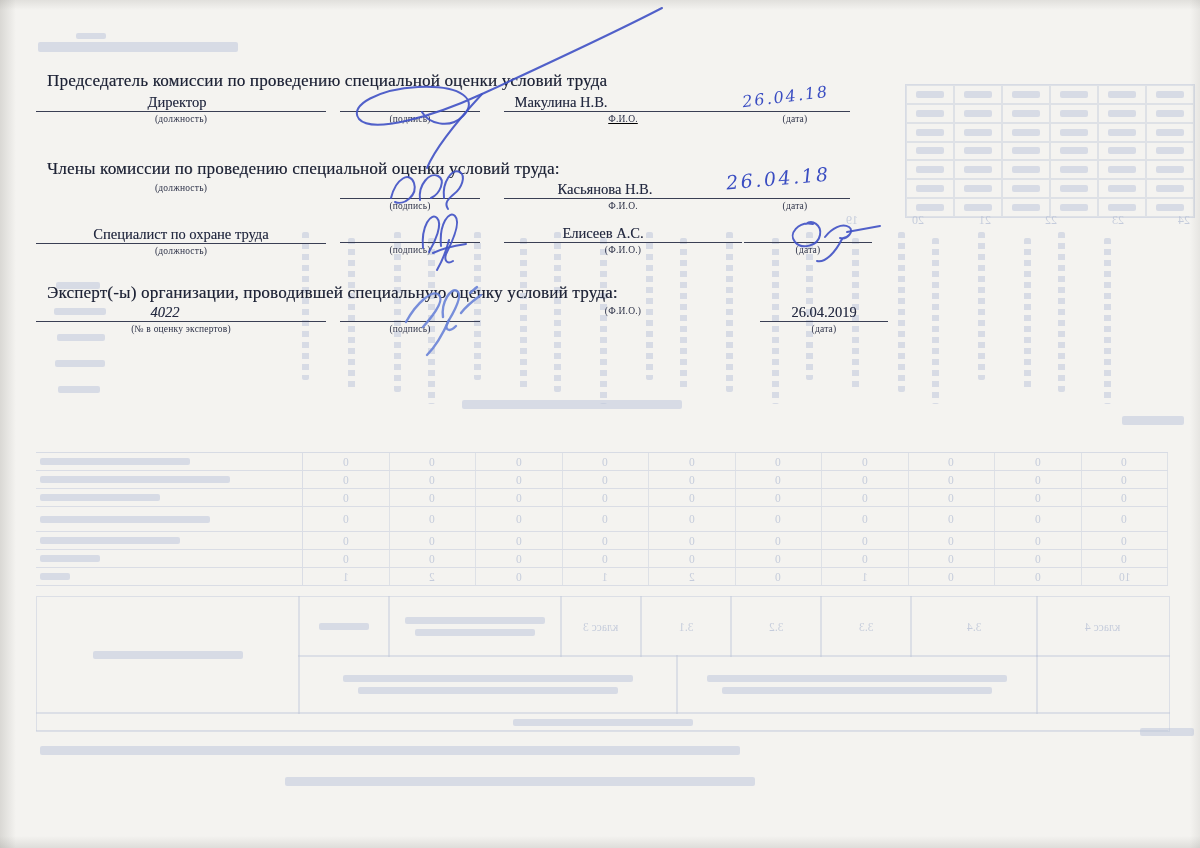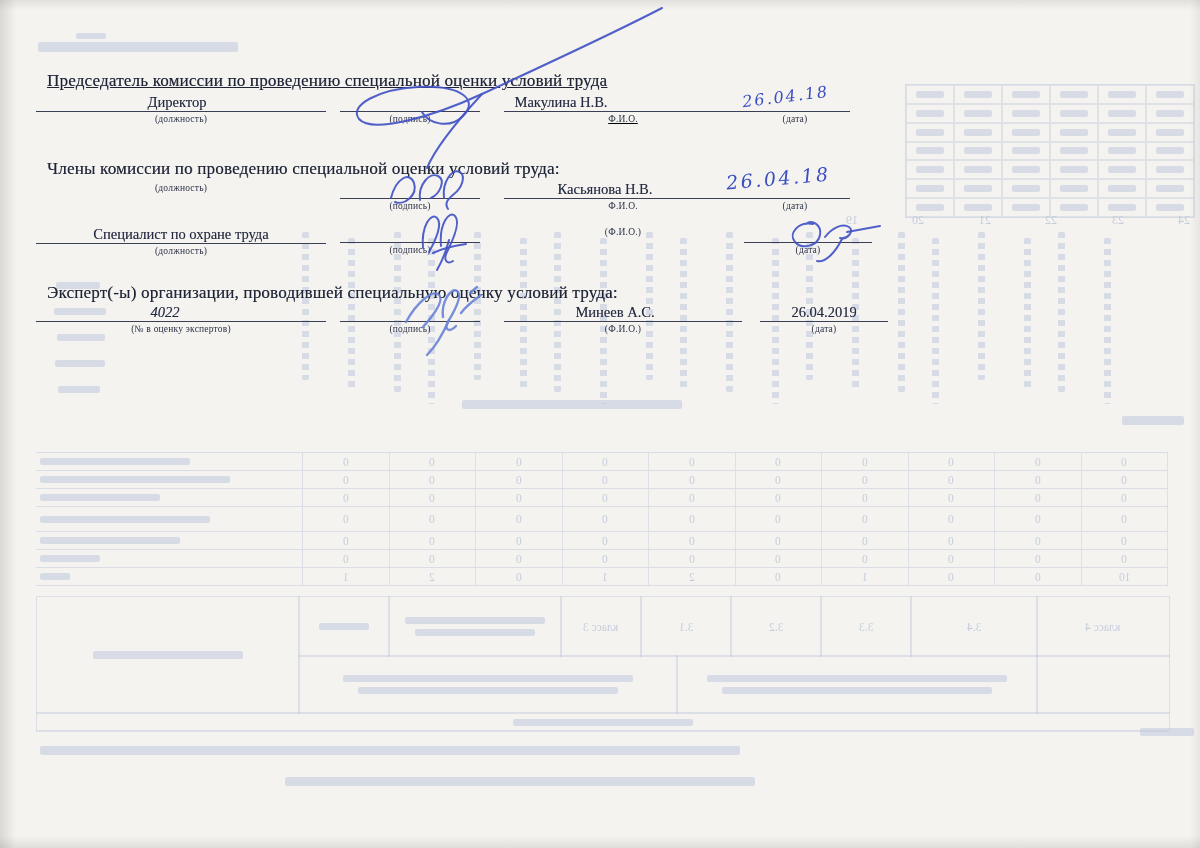--- a/index.html
+++ b/index.html
@@ -517,21 +517,21 @@
     </div>
   </div>
 
   <div class="bar" style="left:40px;top:746px;width:700px;height:9px;"></div>
   <div class="bar" style="left:1140px;top:728px;width:54px;height:8px;"></div>
   <div class="bar" style="left:285px;top:777px;width:470px;height:9px;"></div>
 </div>
 
 <div class="fg">
 
-  <div class="h" style="top:71px;text-decoration:underline;">Председатель комиссии по проведению специальной оценки условий труда</div>
+  <div class="h" style="top:71px;">Председатель комиссии по проведению специальной оценки условий труда</div>
 
   <div>
     <div class="cell" style="left:36px;top:94px;width:290px;">
       <span class="val"><span class="t" style="transform:translateX(-4px);">Директор</span></span>
       <span class="lab">(должность)</span>
     </div>
     <div class="cell" style="left:340px;top:94px;width:140px;">
       <span class="val"></span>
       <span class="lab">(подпись)</span>
     </div>
@@ -570,41 +570,41 @@
   <div>
     <div class="cell" style="left:36px;top:226px;width:290px;">
       <span class="val"><span class="t">Специалист по охране труда</span></span>
       <span class="lab">(должность)</span>
     </div>
     <div class="cell" style="left:340px;top:225px;width:140px;">
       <span class="val"></span>
       <span class="lab">(подпись)</span>
     </div>
     <div class="cell" style="left:504px;top:225px;width:238px;">
+      <span class="val"><span class="t" style="transform:translateX(-20px);">Елисеев А.С.</span></span>
       <span class="lab">(Ф.И.О.)</span>
     </div>
     <div class="cell" style="left:744px;top:225px;width:128px;">
       <span class="val"><span class="t"></span></span>
       <span class="lab">(дата)</span>
     </div>
   </div>
 
   <div class="h" style="top:283px;">Эксперт(-ы) организации, проводившей специальную оценку условий труда:</div>
 
   <div>
     <div class="cell" style="left:36px;top:304px;width:290px;">
       <span class="val"><span class="t" style="transform:translateX(-16px);font-style:italic;">4022</span></span>
       <span class="lab">(№ в оценку экспертов)</span>
     </div>
     <div class="cell" style="left:340px;top:304px;width:140px;">
       <span class="val"></span>
       <span class="lab">(подпись)</span>
     </div>
     <div class="cell" style="left:504px;top:304px;width:238px;">
-      <span class="val"><span class="t" style="transform:translateX(-8px);">Минеев А.С.</span></span>
       <span class="lab">(Ф.И.О.)</span>
     </div>
     <div class="cell" style="left:760px;top:304px;width:128px;">
       <span class="val"><span class="t">26.04.2019</span></span>
       <span class="lab">(дата)</span>
     </div>
   </div>
 
   <svg class="sig" style="left:330px;top:2px;" width="340" height="170" viewBox="0 0 340 170">
     <path d="M332,6 C282,32 204,68 152,92 C102,115 42,132 29,117 C18,103 50,87 88,85 C132,83 149,98 133,114 C119,128 98,121 92,110"></path>

